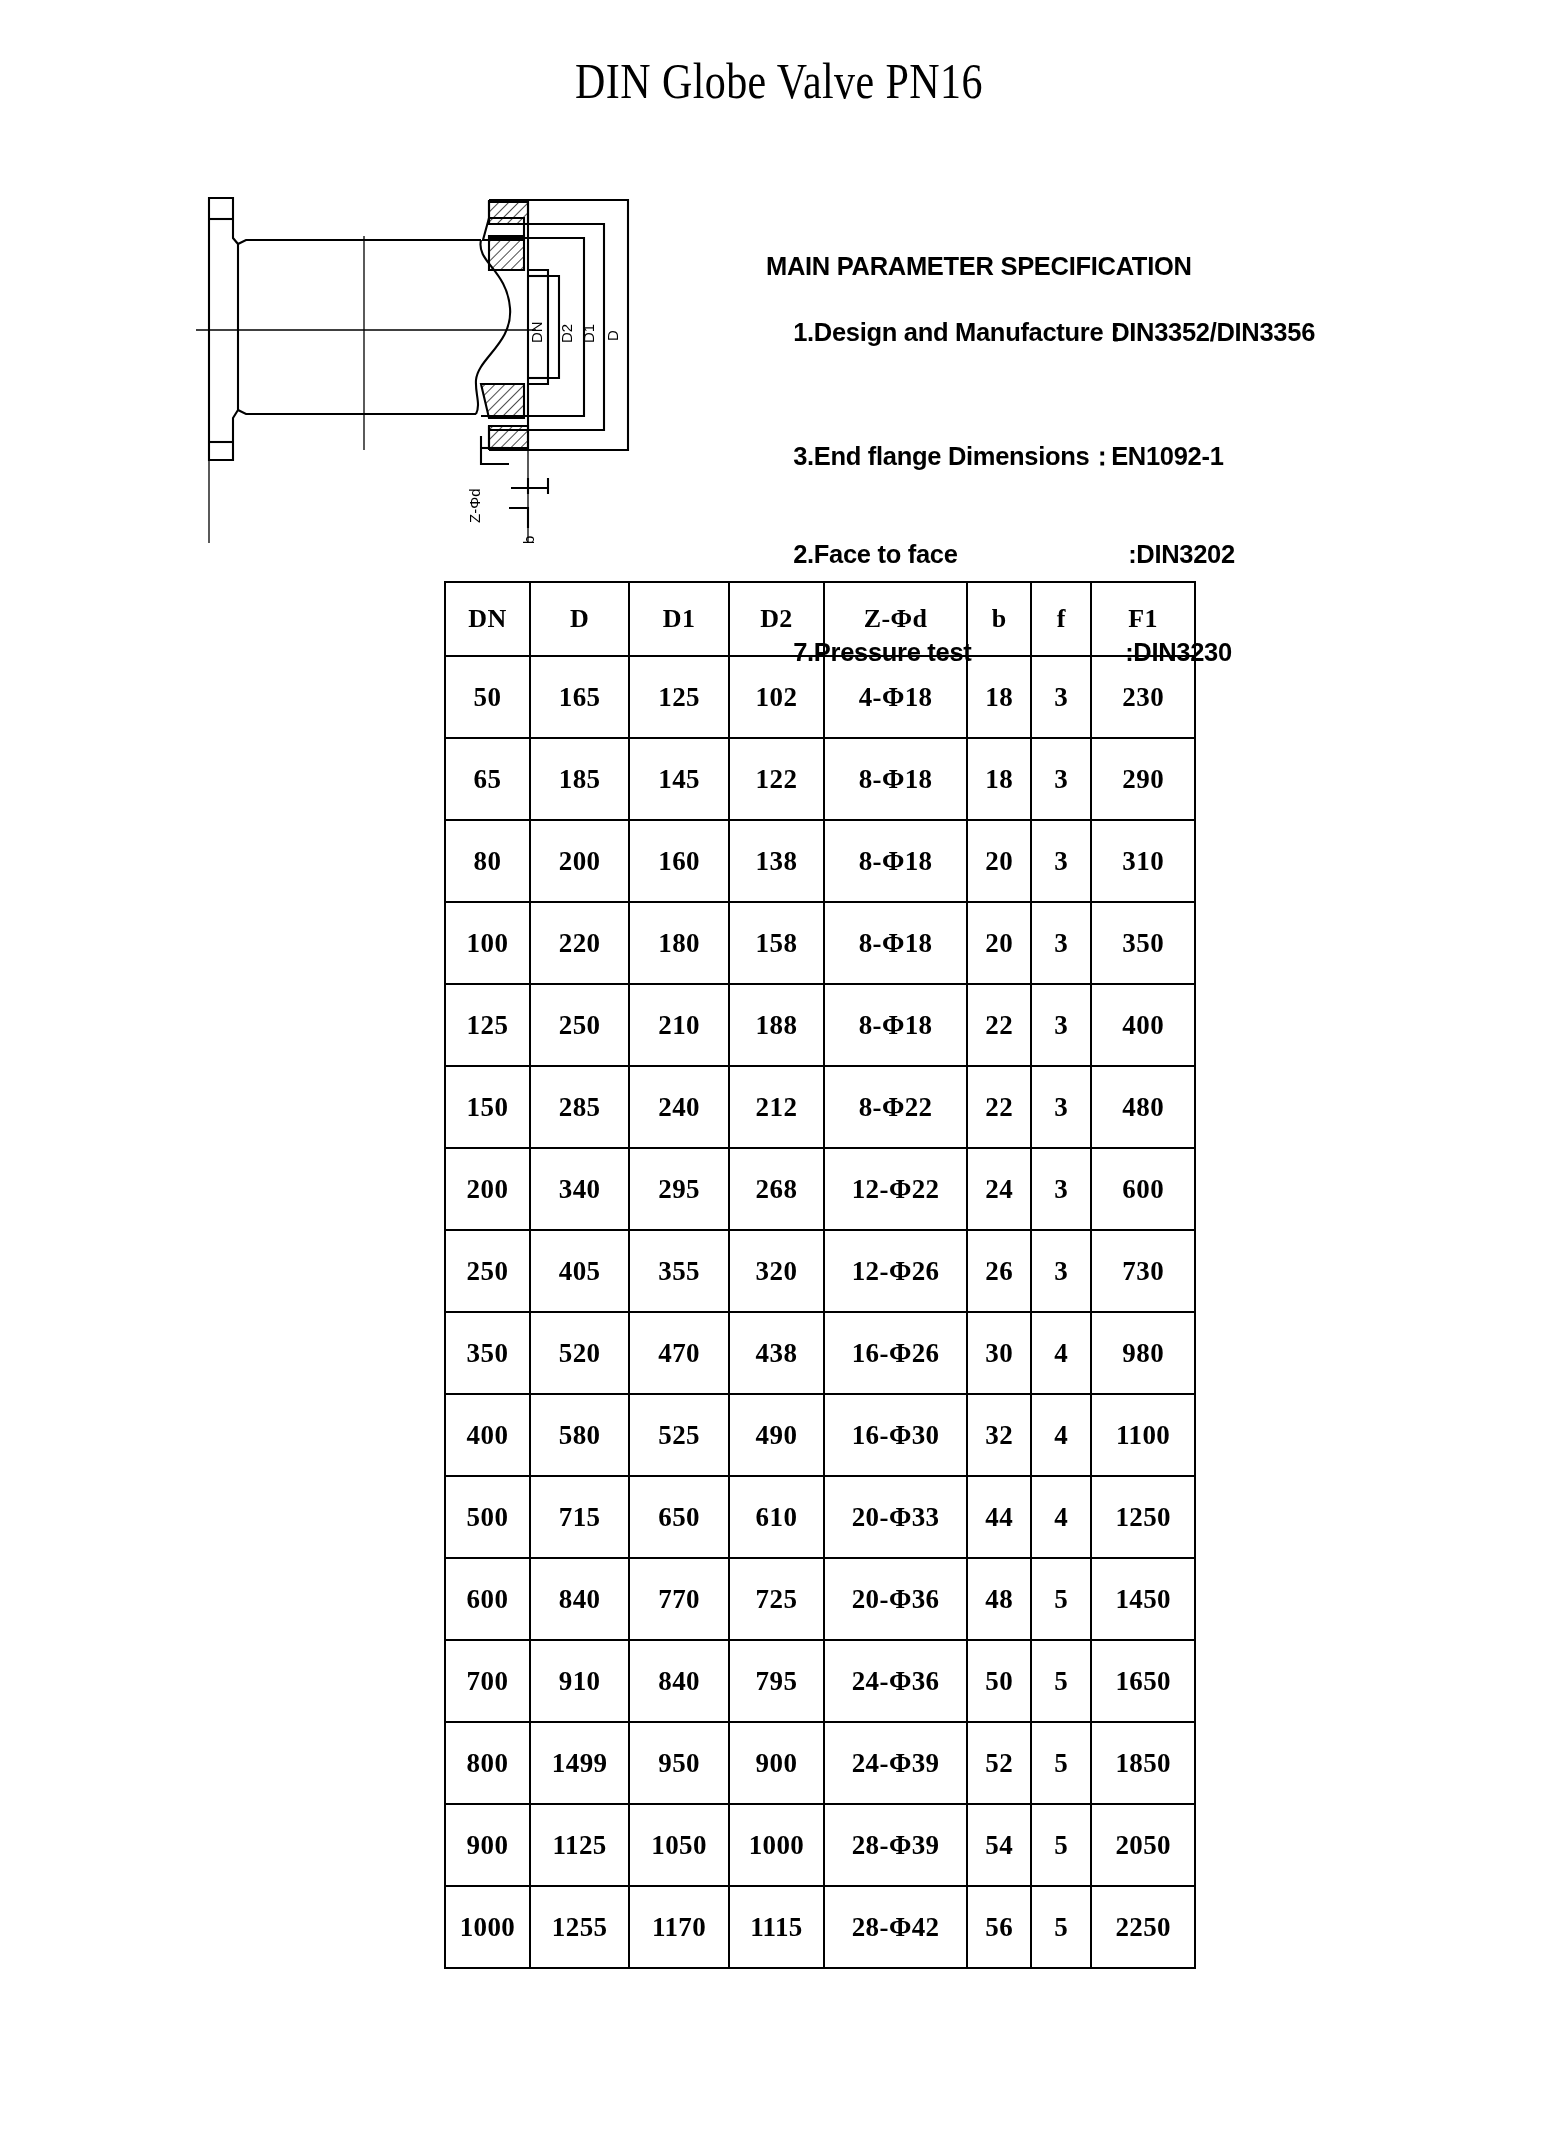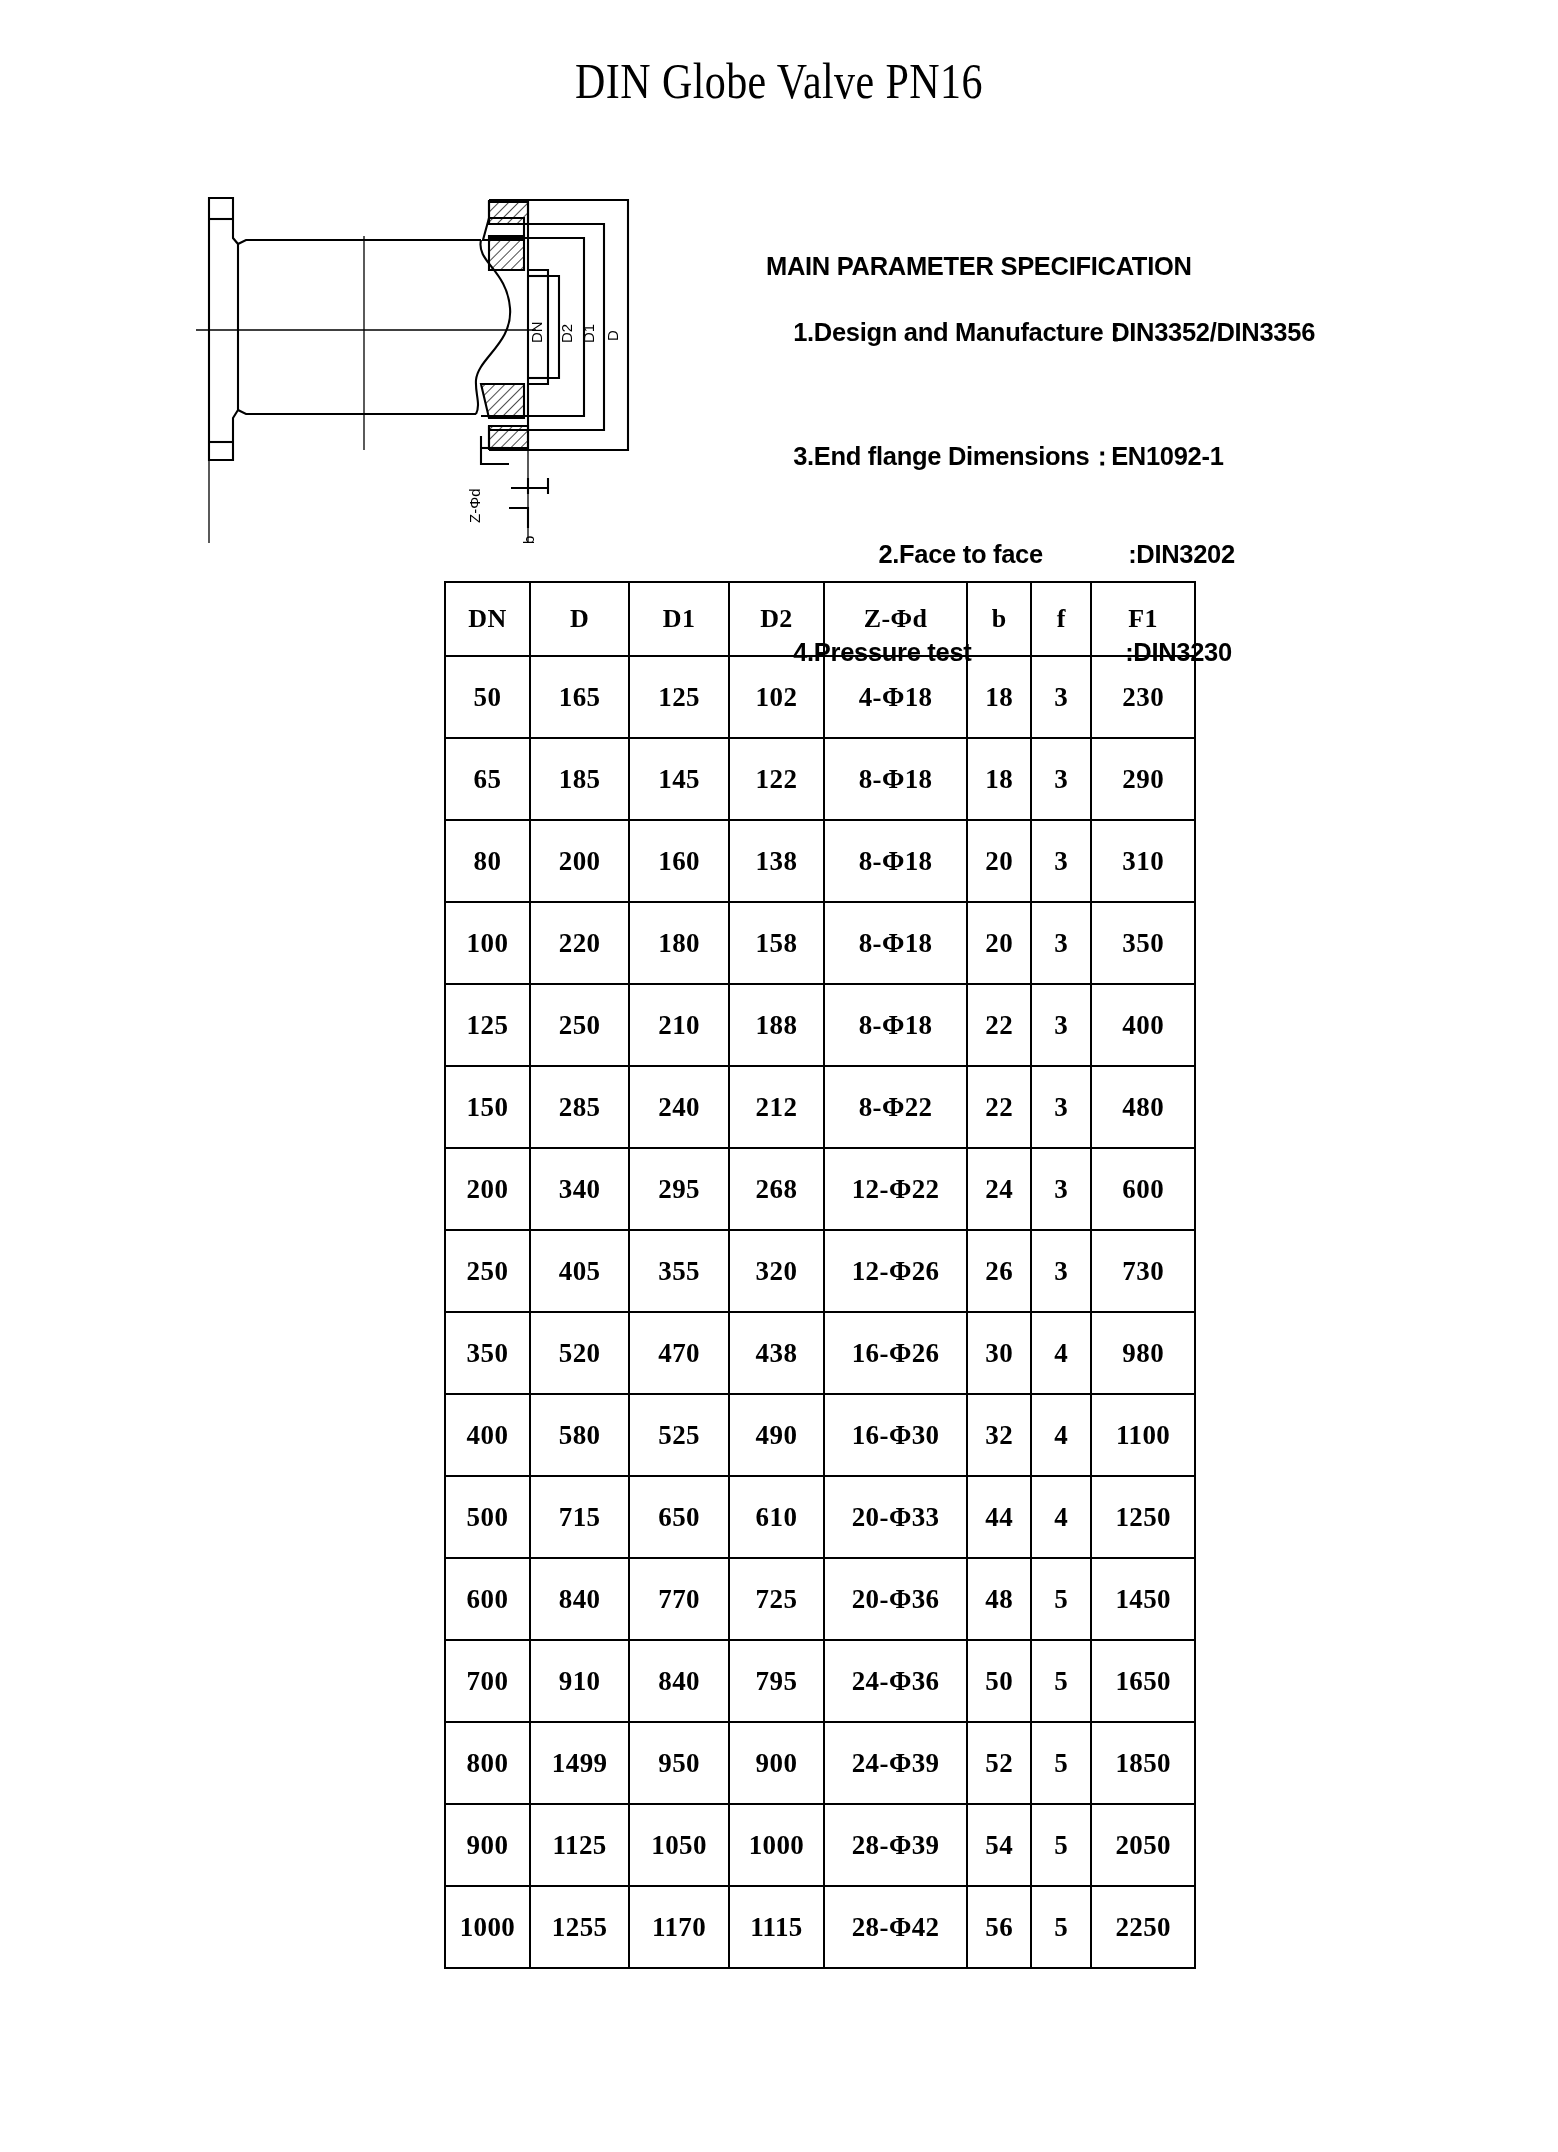--- a/index.html
+++ b/index.html
@@ -177,25 +177,25 @@
 
   <div class="spec-row">
     <span class="spec-label" style="width:318px;">1.Design and Manufacture：</span><span class="spec-value">DIN3352/DIN3356</span>
   </div>
 
   <div class="spec-row">
     <span class="spec-label" style="width:318px;margin-top:26px;">3.End flange Dimensions：</span><span class="spec-value">EN1092-1</span>
   </div>
 
   <div class="spec-row">
-    <span class="spec-label" style="width:335px;text-align:center;">2.Face to face</span><span class="spec-value">:DIN3202</span>
+    <span class="spec-label" style="width:335px;">2.Face to face</span><span class="spec-value">:DIN3202</span>
   </div>
 
   <div class="spec-row">
-    <span class="spec-label" style="width:332px;">4.Pressure test</span><span class="spec-value">:DIN3230</span>
+    <span class="spec-label" style="width:332px;">7.Pressure test</span><span class="spec-value">:DIN3230</span>
   </div>
 </div>
 
 <div id="spec-table-wrap">
   <table class="dim-table">
     <colgroup>
       <col class="c-dn">
         <col class="c-d">
         <col class="c-d1">
         <col class="c-d2">

